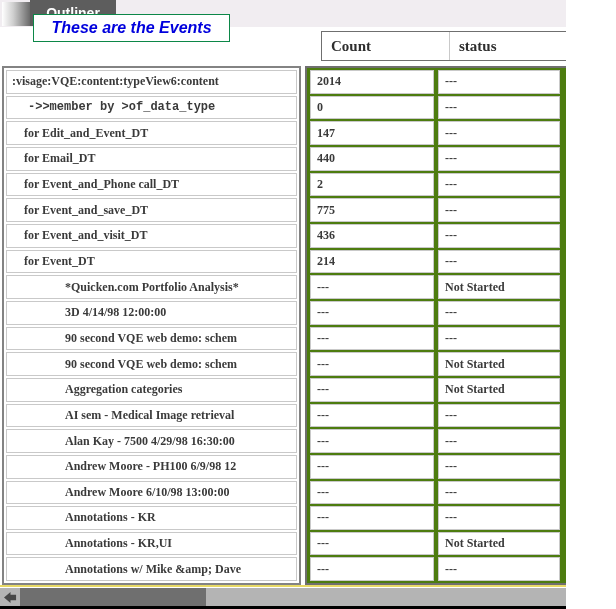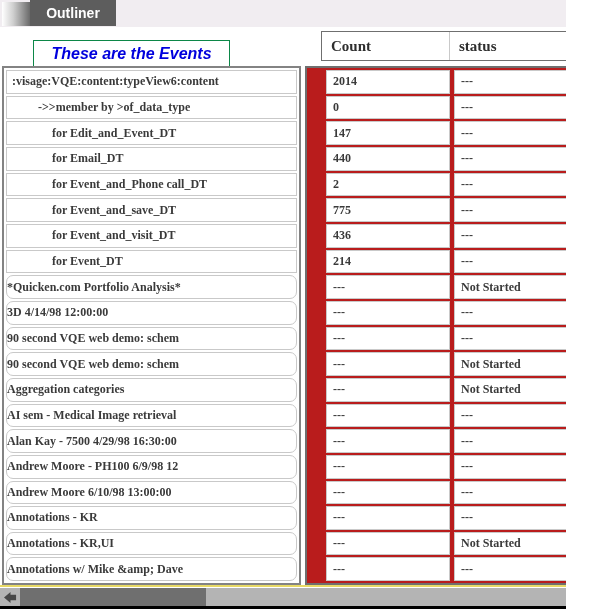--- a/index.html
+++ b/index.html
@@ -9,48 +9,48 @@
     border-bottom:3px solid #000;
   }
   
   .topstrip{position:absolute;left:0;top:0;width:616px;height:27px;background:#f1edf1;}
   .grad-square{position:absolute;left:2px;top:2px;width:28px;height:24px;
     background:linear-gradient(to right,#ffffff,#cfcfcf 40%,#6a6a6a);}
   .tab{position:absolute;left:30px;top:0;width:86px;height:26px;background:#5d5d5d;
     color:#fff;font-family:"Liberation Sans",sans-serif;font-weight:bold;font-size:14px;
     display:flex;align-items:center;justify-content:center;cursor:default;}
   
-  .title-box{position:absolute;left:33px;top:40px;width:197px;height:28px;
+  .title-box{position:absolute;left:33px;top:14px;width:197px;height:28px;
     border:1px solid #0c8748;background:#fff;box-sizing:border-box;
     display:flex;align-items:center;justify-content:center;
     color:#0000dd;font-family:"Liberation Sans",sans-serif;
     font-weight:bold;font-style:italic;font-size:16px;white-space:nowrap;}
   
   .header-panel{position:absolute;left:305px;top:31px;width:287px;height:30px;
     border:1px solid #6f6f6f;background:#fff;box-sizing:border-box;display:flex;align-items:stretch;margin-left:16px;}
   .hcell{font-weight:bold;font-size:15px;color:#2e2e2e;display:flex;align-items:center;box-sizing:border-box;}
   .hcount{width:128px;padding-left:9px;border-right:1px solid #c9c9c9;}
   .hstatus{flex:1;padding-left:9px;}
   .hlt{width:26px;border-left:1px solid #c9c9c9;justify-content:center;font-size:13px;color:#555;}
   
   .left-panel{position:absolute;left:2px;top:66px;width:299px;height:519px;
     border:2px solid #838383;box-sizing:border-box;background:#fff;
     display:flex;flex-direction:column;padding:1px 0;}
   .right-panel{position:absolute;left:305px;top:66px;width:287px;height:519px;
-    border:2px solid #6f6f6f;box-sizing:border-box;background:#b91c1c;
-    display:flex;flex-direction:column;padding:1px 16px;}
+    border:2px solid #6f6f6f;box-sizing:border-box;background:#4d7c0f;
+    display:flex;flex-direction:column;padding:1px 0;}
   .trow{flex:1 1 0;display:flex;min-height:0;align-items:stretch;}
   .cell{border:1px solid #c9c9c9;margin:1px 2px;display:flex;align-items:center;
     font-weight:bold;font-size:12px;color:#3a3a3a;white-space:nowrap;overflow:hidden;
     box-sizing:border-box;background:#fff;}
   .label-cell{flex:1;}
   .indent-0{padding-left:5px;}
-  .indent-1{padding-left:31px;}
-  .indent-2{padding-left:45px;}
-  .indent-3{border-radius:7px;}
+  .indent-1{padding-left:21px;font-family:Liberation Mono, monospace;}
+  .indent-2{padding-left:17px;}
+  .indent-3{padding-left:58px;}
   .count-cell{flex:0 0 124px;margin-left:3px;padding-left:6px;}
   .status-cell{flex:0 0 122px;margin-left:2px;padding-left:6px;}
   
   .vscroll{position:absolute;left:597px;top:28px;width:16px;height:556px;background:#aeaeae;}
   .vs-btn{position:absolute;left:0;width:16px;height:17px;display:flex;align-items:center;justify-content:center;}
   .vs-up{top:1px;border-bottom:2px solid #8a8a8a;}
   .vs-down{bottom:1px;}
   .hscroll{position:absolute;left:0;top:588px;width:592px;height:18px;background:#b4b4b4;}
   .hs-btn{position:absolute;top:0;width:18px;height:18px;display:flex;align-items:center;justify-content:center;}
   .hs-left{left:1px;}

